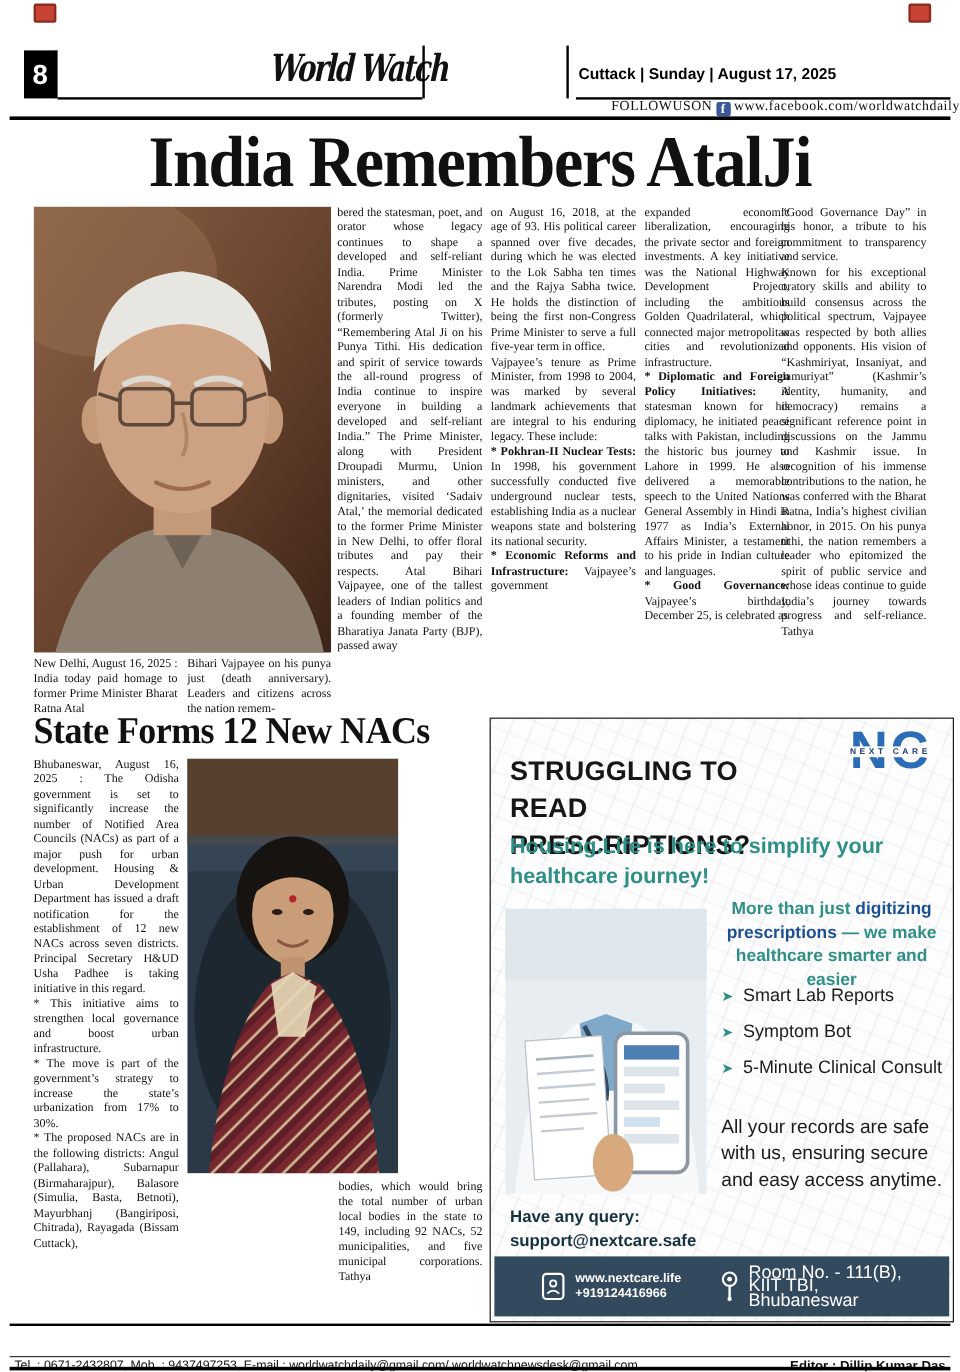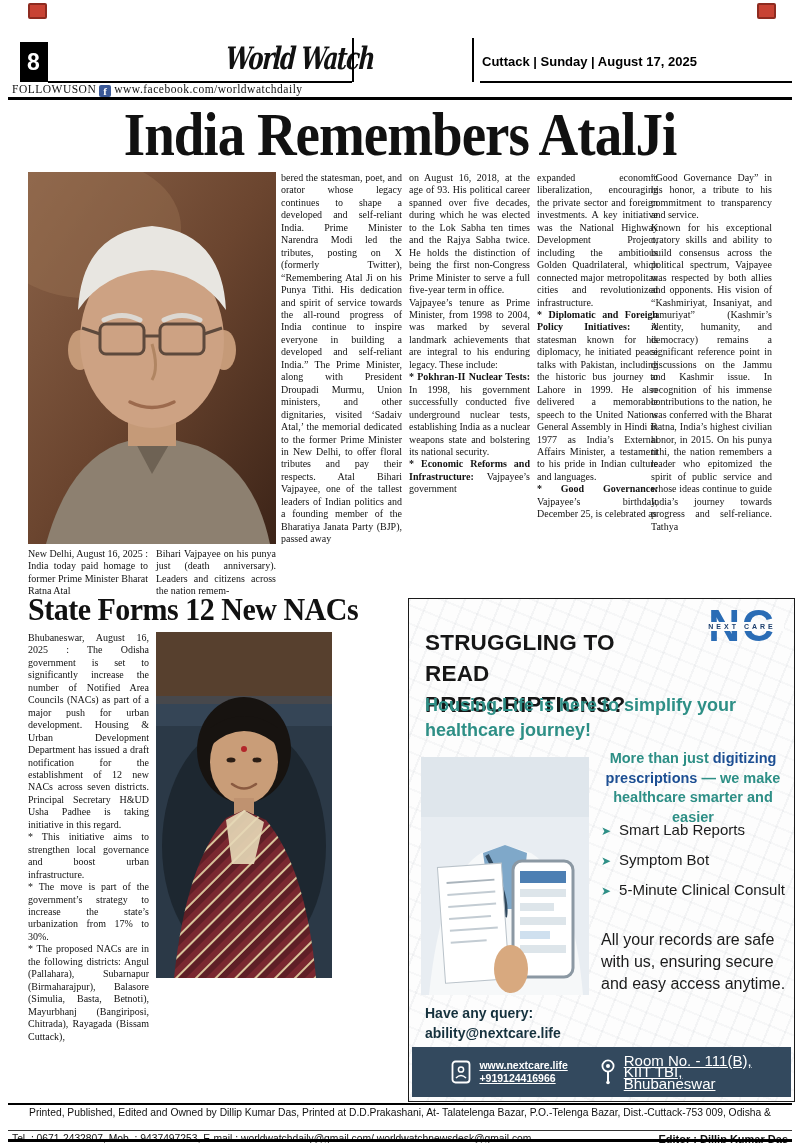--- a/index.html
+++ b/index.html
@@ -13,21 +13,21 @@
   .pagenum-box{position:absolute;left:20px;top:42px;width:27px;height:40px;background:#000;color:#fff;
                display:flex;align-items:center;justify-content:center;font-family:"Liberation Sans",sans-serif;
                font-weight:bold;font-size:23px;}
   .masthead{position:absolute;left:225px;top:44px;width:150px;text-align:center;
             font-family:"DejaVu Serif",serif;font-style:italic;font-weight:bold;font-size:23px;letter-spacing:-1.5px;
             transform:scaleY(1.35) skewX(-5deg);transform-origin:center;}
   .dateline{position:absolute;left:482px;top:54px;width:300px;font-family:"Liberation Sans",sans-serif;
             font-weight:bold;font-size:13px;color:#000;}
   .hairline{position:absolute;height:1.5px;background:#000;}
   .vline{position:absolute;width:1.5px;background:#000;}
-  .follow{position:absolute;left:12px;right:0;top:83px;text-align:left;font-size:11.5px;letter-spacing:.5px;}
+  .follow{position:absolute;left:12px;right:0;top:83px;text-align:right;font-size:11.5px;letter-spacing:.5px;}
   .fb-icon{display:inline-block;width:12px;height:12px;background:#3b5998;color:#fff;border-radius:2px;
            font-family:"Liberation Serif",serif;font-weight:bold;font-size:11px;line-height:12px;vertical-align:-2px;
            margin:0 3px;text-align:center;}
   .fb-icon::before{content:"f";}
   .thickrule{position:absolute;left:8px;right:8px;height:3px;background:#000;}
 
   
   .main-headline{position:absolute;left:0;right:0;top:100px;text-align:center;font-weight:bold;font-size:55px;
                  letter-spacing:-1px;transform:scaleY(1.1);transform-origin:top;white-space:nowrap;}
   .nac-headline{position:absolute;left:28px;top:592px;width:380px;font-weight:bold;font-size:30px;letter-spacing:-.5px;
@@ -55,21 +55,21 @@
   .ad-subhead{position:absolute;left:16px;top:94px;width:345px;font-size:18px;line-height:25px;font-weight:bold;}
   .ad-pitch{position:absolute;left:188px;top:150px;width:192px;text-align:center;font-size:14.5px;line-height:19.5px;
             font-weight:bold;}
   .ad-bullets{position:absolute;left:192px;top:222px;width:190px;text-align:center;}
   .ad-bullet{display:flex;align-items:baseline;margin:0 0 13px 0;font-size:15px;color:#1b1b1b;}
   .arr{color:#2e8f86;font-size:12px;margin-right:8px;}
   .arr::before{content:"➤";}
   .ad-assure{position:absolute;left:192px;top:330px;width:196px;font-size:16px;line-height:22px;color:#1b1b1b;}
   .ad-query{position:absolute;left:16px;top:404px;font-size:14px;line-height:20px;font-weight:bold;color:#15313d;}
   .ad-bar{position:absolute;left:3px;right:3px;bottom:4px;height:50px;background:#33495e;color:#fff;
-          display:flex;align-items:center;justify-content:center;gap:32px;text-decoration:underline;}
+          display:flex;align-items:center;justify-content:center;gap:32px;}
   .bar-group{display:flex;align-items:center;gap:8px;}
   .bar-main{font-size:10.5px;font-weight:bold;line-height:13px;}
   .bar-addr{font-size:15px;line-height:11.5px;white-space:pre-line;}
 
   
   .foot-line{position:absolute;left:0;right:0;text-align:center;font-family:"Liberation Sans",sans-serif;
              font-size:10.3px;color:#111;}
   .foot-contact{position:absolute;left:12px;top:1133px;font-family:"Liberation Sans",sans-serif;font-size:10.3px;}
   .foot-editor{position:absolute;right:12px;top:1133px;font-family:"Liberation Sans",sans-serif;font-size:11px;font-weight:bold;}
 </style>
@@ -170,20 +170,21 @@
       <circle cx="88" cy="117" r="3" fill="#b3262a"></circle>
       <ellipse cx="75" cy="128" rx="4.5" ry="2.5" fill="#2b1d14"></ellipse>
       <ellipse cx="101" cy="128" rx="4.5" ry="2.5" fill="#2b1d14"></ellipse>
       <path d="M76 152 q12 9 24 0" stroke="#8a5a40" stroke-width="2.5" fill="none" stroke-linecap="round"></path>
       <rect x="78" y="166" width="20" height="16" fill="#bf9270"></rect>
       <path d="M18 346 Q30 232 70 186 L88 178 L110 188 Q150 236 160 346 Z" fill="url(#sar)"></path>
       <path d="M70 188 L88 178 L108 190 L98 232 L76 232 Z" fill="#e7d9b8" opacity="0.9"></path>
     </svg>
   </div>
 
+  <div class="newscol" style="left:282px;top:984px;height:88px;width:120px;">bodies, which would bring the total number of urban local bodies in the state to 149, including 92 NACs, 52 municipalities, and five municipal corporations. Tathya</div>
 
   <div class="ad">
     <div class="nc-logo">
       <div class="nc-letters">NC</div>
       <div class="nc-caption">NEXT CARE</div>
     </div>
 
     <div class="ad-headline">STRUGGLING TO READ PRESCRIPTIONS?</div>
     <div class="ad-subhead" style="color:#2e8f86;">Housing.Life is here to simplify your healthcare journey!</div>
 
@@ -228,21 +229,21 @@
       <div class="ad-bullet">
         <span class="arr"></span>
         <span>5-Minute Clinical Consult</span>
       </div>
     </div>
 
     <div class="ad-assure">All your records are safe with us, ensuring secure and easy access anytime.</div>
 
     <div class="ad-query">
       <div>Have any query:</div>
-      <div>ability@nextcare.life</div>
+      <div>support@nextcare.safe</div>
     </div>
 
     <div class="ad-bar">
       <div class="bar-group">
         <svg width="20" height="24" viewBox="0 0 20 24">
           <rect x="1.5" y="1.5" width="17" height="21" rx="3" fill="none" stroke="#fff" stroke-width="1.8"></rect>
           <circle cx="10" cy="9.5" r="2.6" fill="none" stroke="#fff" stroke-width="1.5"></circle>
           <path d="M5 18 q5 -5 10 0" fill="none" stroke="#fff" stroke-width="1.5"></path>
         </svg>
         <div class="bar-main">
@@ -258,19 +259,18 @@
           <circle cx="8" cy="23.5" r="1.8" fill="#fff"></circle>
         </svg>
         <div class="bar-addr">Room No. - 111(B),
 KIIT TBI,
 Bhubaneswar</div>
       </div>
     </div>
   </div>
 
   <div class="hairline" style="left:8px;right:8px;top:1103px;height:2px;width:auto;"></div>
-  <div class="foot-line" style="top:1107px;">Printed, Published, Edited and Owned by Dillip Kumar Das, Printed at D.D.Prakashani, At- Talatelenga Bazar, P.O.-Telenga Bazar, Dist.-Cuttack-753 009, Odisha &amp;</div>
   <div class="hairline" style="left:8px;right:8px;top:1130px;height:1px;width:auto;background:#333;"></div>
   <div class="foot-contact">Tel. : 0671-2432807, Mob. : 9437497253, E-mail : worldwatchdaily@gmail.com/ worldwatchnewsdesk@gmail.com</div>
   <div class="foot-editor">Editor : Dillip Kumar Das</div>
   <div class="thickrule" style="top:1139px;"></div>
 
 </div>
 
 </body></html>

